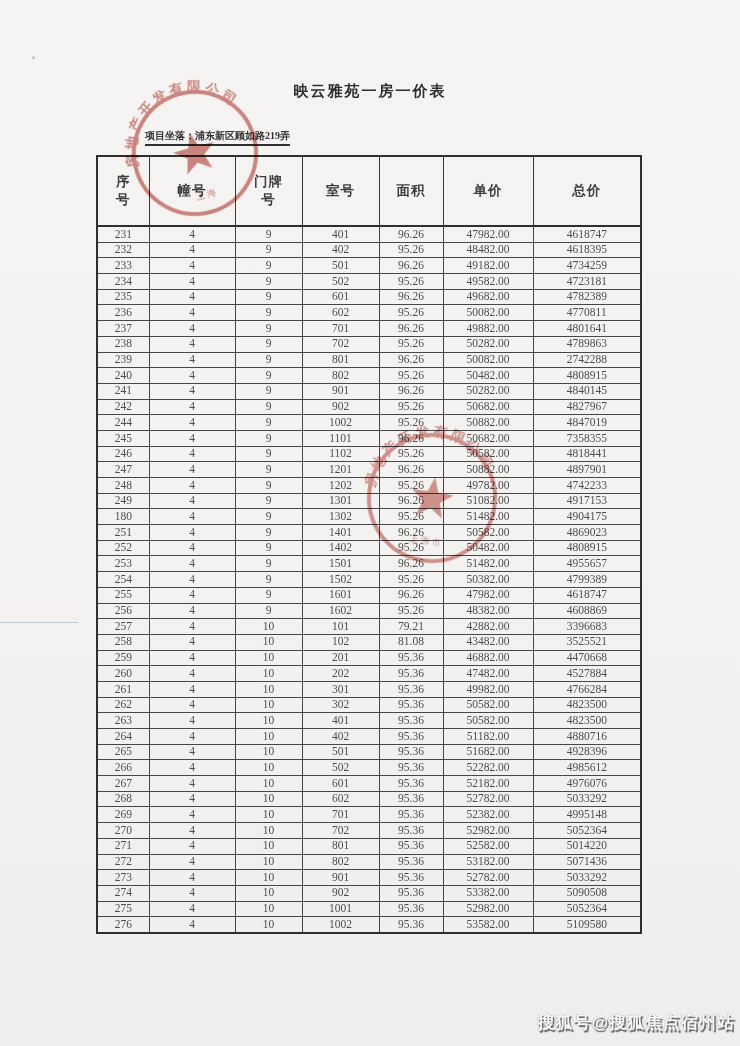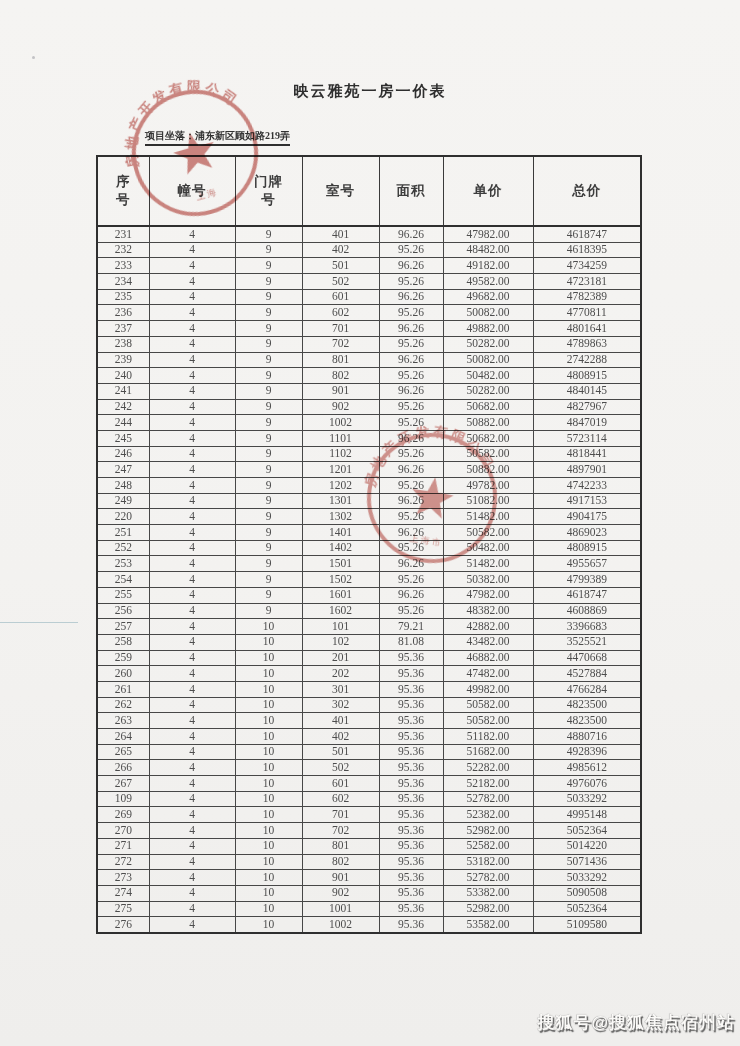--- a/index.html
+++ b/index.html
@@ -202,21 +202,21 @@
           <td>50882.00</td>
           <td>4847019</td>
         </tr>
         <tr>
           <td>245</td>
           <td>4</td>
           <td>9</td>
           <td>1101</td>
           <td>96.26</td>
           <td>50682.00</td>
-          <td>5723114</td>
+          <td>7358355</td>
         </tr>
         <tr>
           <td>246</td>
           <td>4</td>
           <td>9</td>
           <td>1102</td>
           <td>95.26</td>
           <td>50582.00</td>
           <td>4818441</td>
         </tr>
@@ -241,21 +241,21 @@
         <tr>
           <td>249</td>
           <td>4</td>
           <td>9</td>
           <td>1301</td>
           <td>96.26</td>
           <td>51082.00</td>
           <td>4917153</td>
         </tr>
         <tr>
-          <td>220</td>
+          <td>180</td>
           <td>4</td>
           <td>9</td>
           <td>1302</td>
           <td>95.26</td>
           <td>51482.00</td>
           <td>4904175</td>
         </tr>
         <tr>
           <td>251</td>
           <td>4</td>
@@ -403,21 +403,21 @@
         <tr>
           <td>267</td>
           <td>4</td>
           <td>10</td>
           <td>601</td>
           <td>95.36</td>
           <td>52182.00</td>
           <td>4976076</td>
         </tr>
         <tr>
-          <td>109</td>
+          <td>268</td>
           <td>4</td>
           <td>10</td>
           <td>602</td>
           <td>95.36</td>
           <td>52782.00</td>
           <td>5033292</td>
         </tr>
         <tr>
           <td>269</td>
           <td>4</td>

